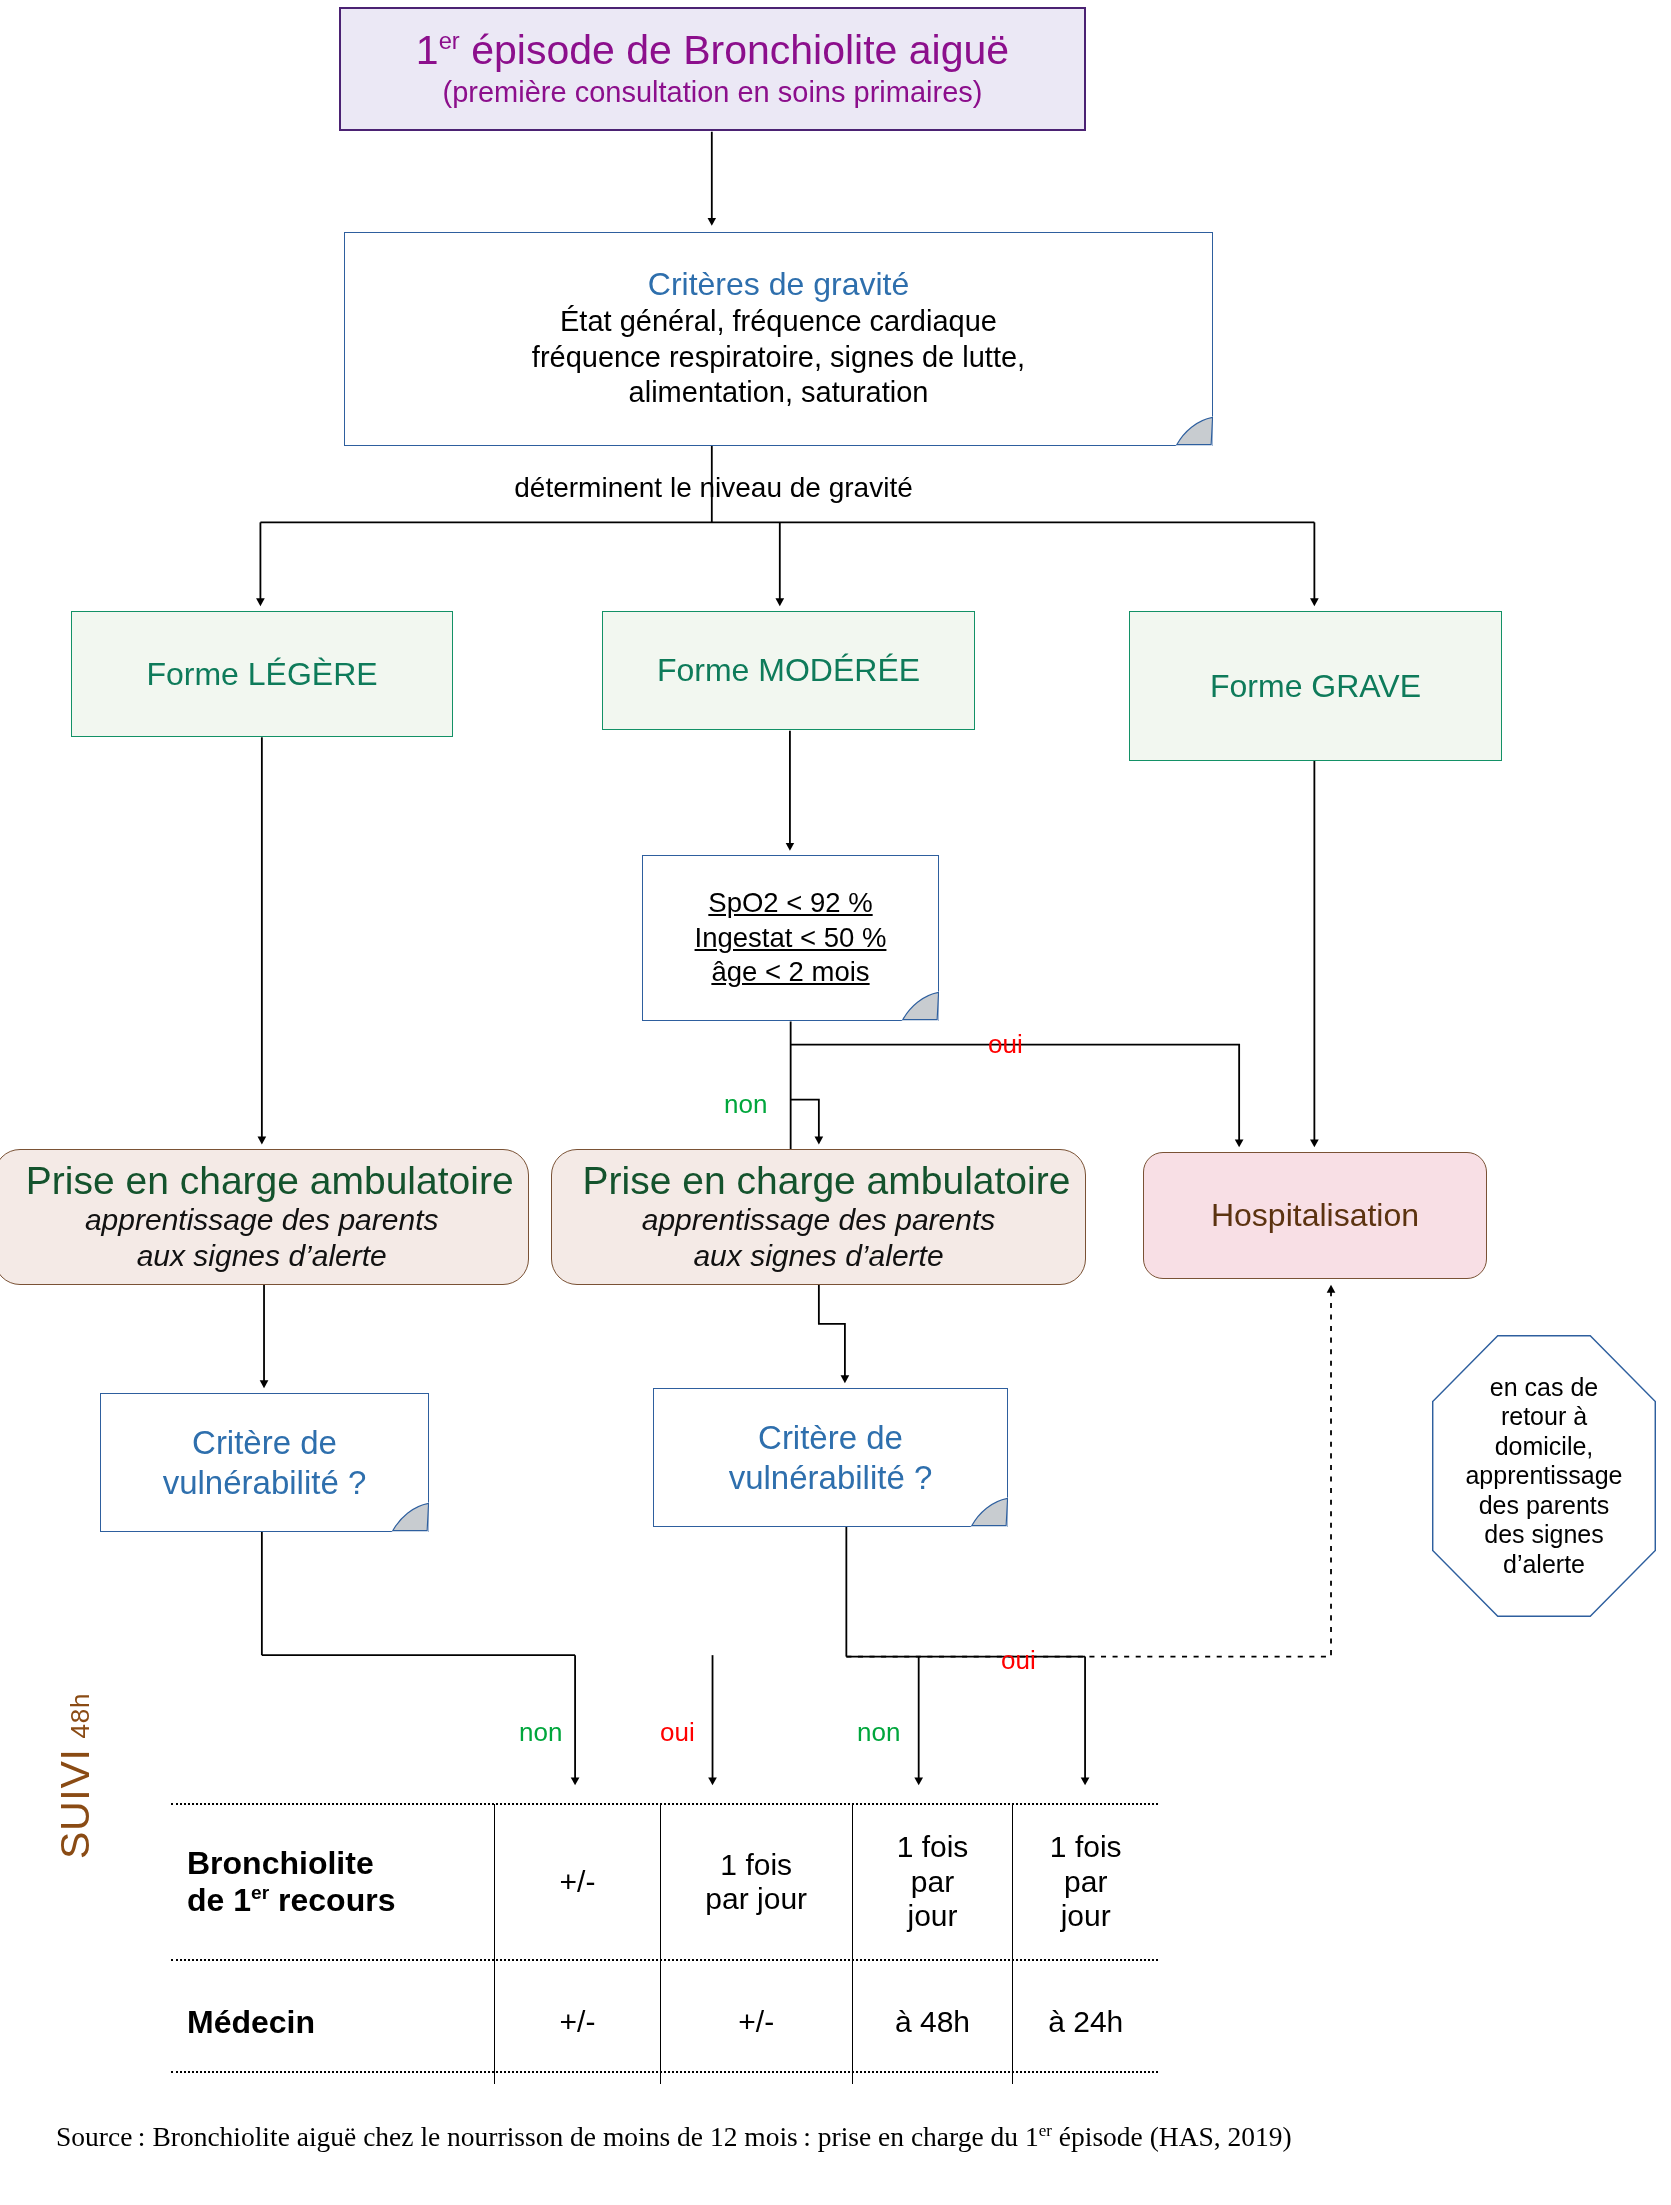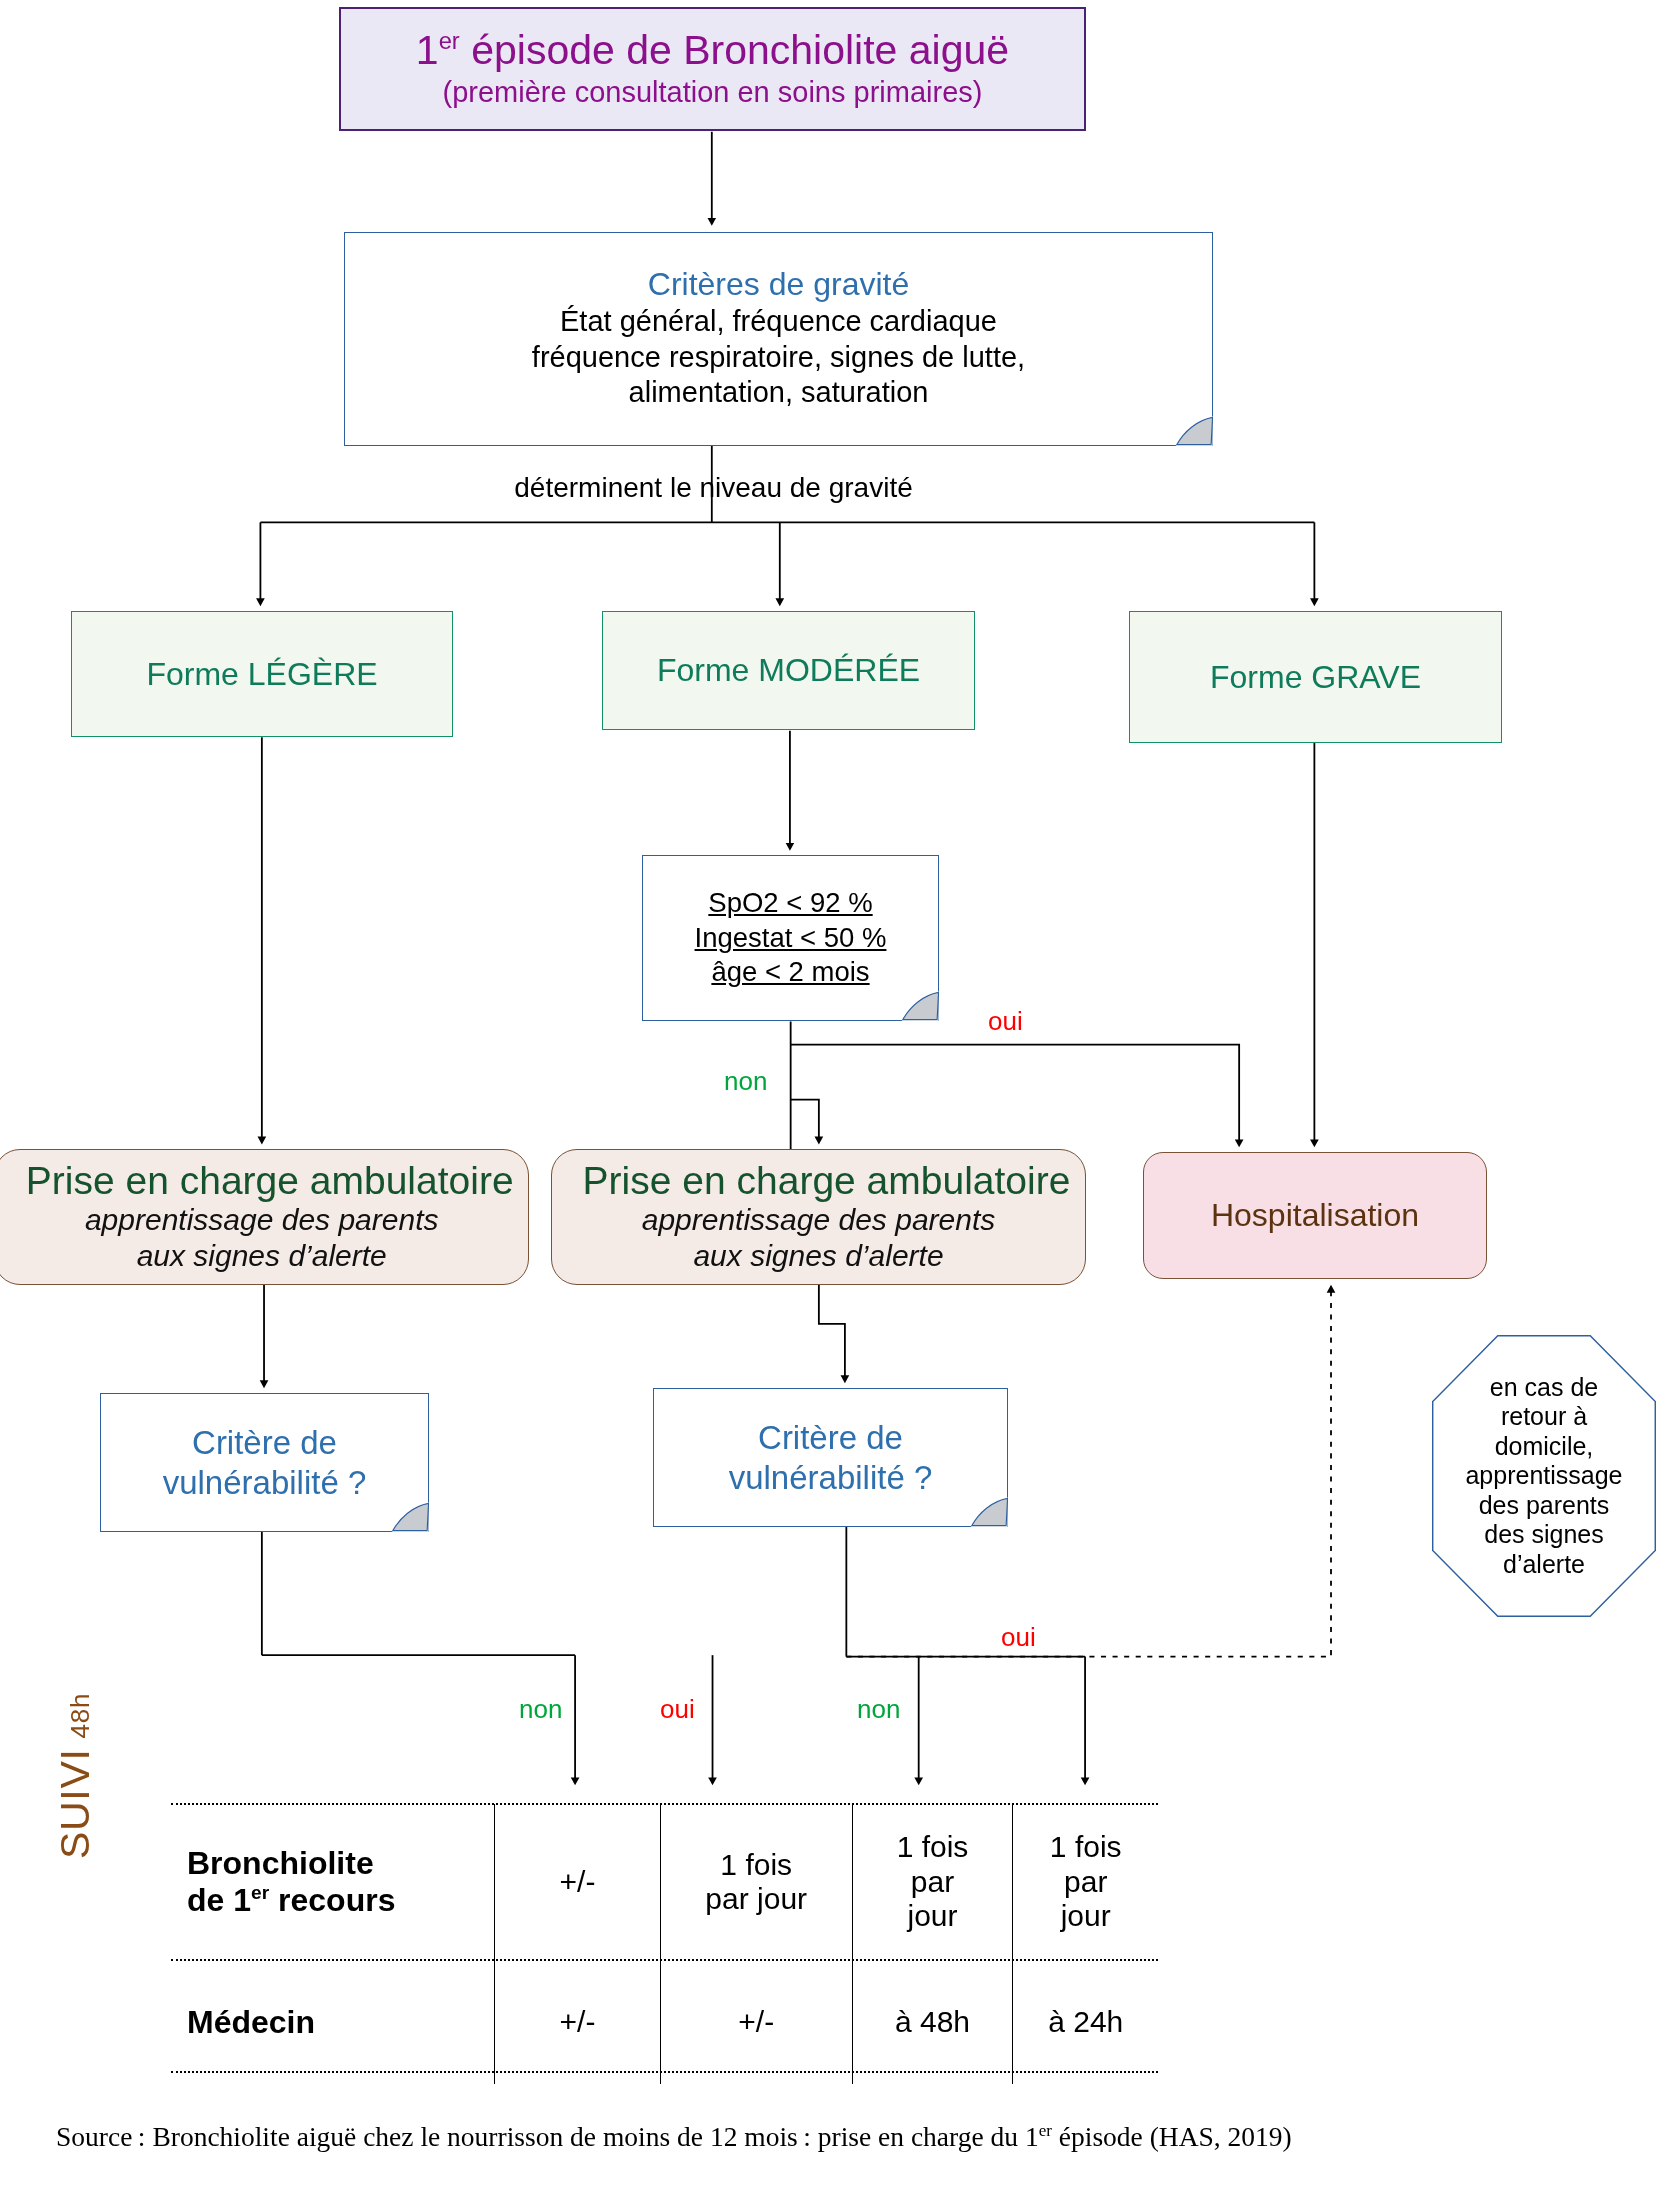--- a/index.html
+++ b/index.html
@@ -96,21 +96,21 @@
 
   
   .forme {
     background: #f2f7f0;
     border: 1.4px solid #139166;
     color: #0e7b5a;
     font-size: 32px;
   }
   #forme-legere { left: 71px;  top: 611px; width: 382px; height: 126px; }
   #forme-moderee{ left: 602px; top: 611px; width: 373px; height: 119px; }
-  #forme-grave  { left: 1129px;top: 611px; width: 373px; height: 132px; }
+  #forme-grave  { left: 1129px;top: 611px; width: 373px; height: 150px; }
 
   
   #spo2-box {
     left: 642px; top: 855px; width: 297px; height: 166px; text-decoration: underline;
   }
   #spo2-box .body {
     color: #000;
     font-size: 27.5px;
     line-height: 1.25;
   }
@@ -174,20 +174,21 @@
     line-height: 1.18;
     color: #000;
     padding: 0 11.6px;
   }
 
   
   .elabel {
     position: absolute;
     font-size: 26px;
     white-space: nowrap;
+    margin-top: 23px;
   }
   .elabel.oui { color: #ff0000; }
   .elabel.non { color: #00a63c; }
 
   
   #suivi-label {
     position: absolute;
     left: 52px; top: 1787px;
     width: 275px; height: 72px;
     transform: rotate(-90deg);

